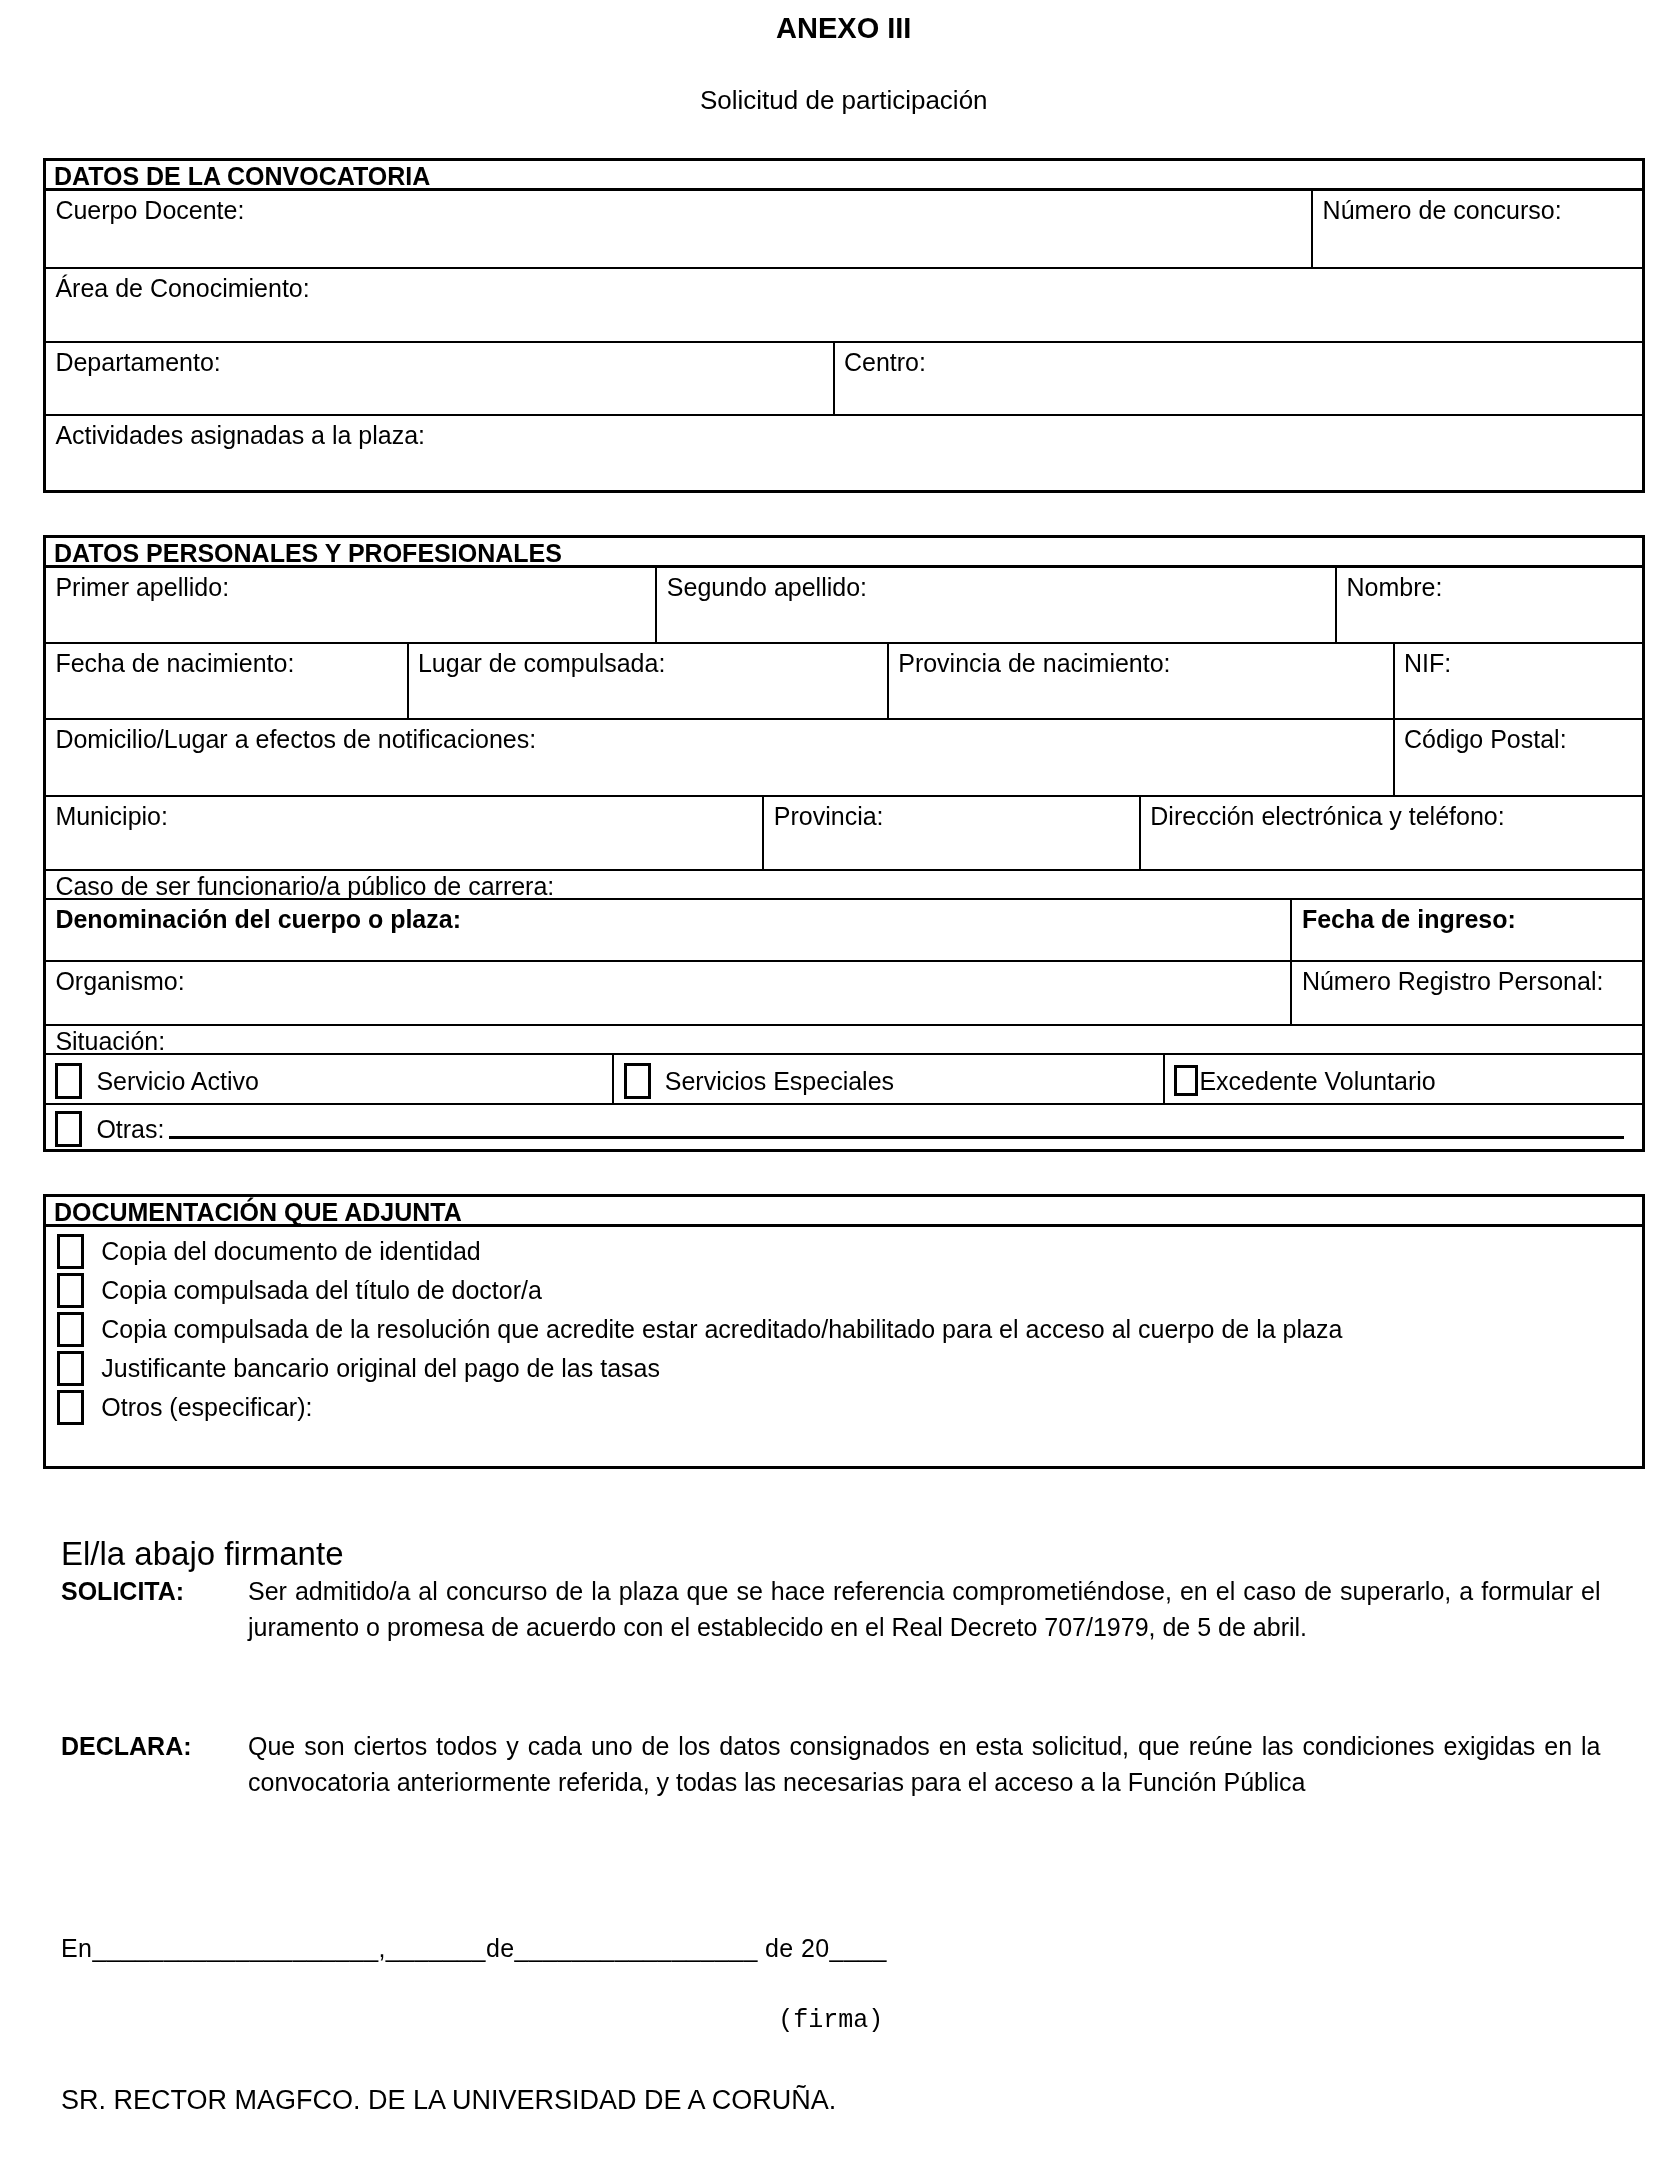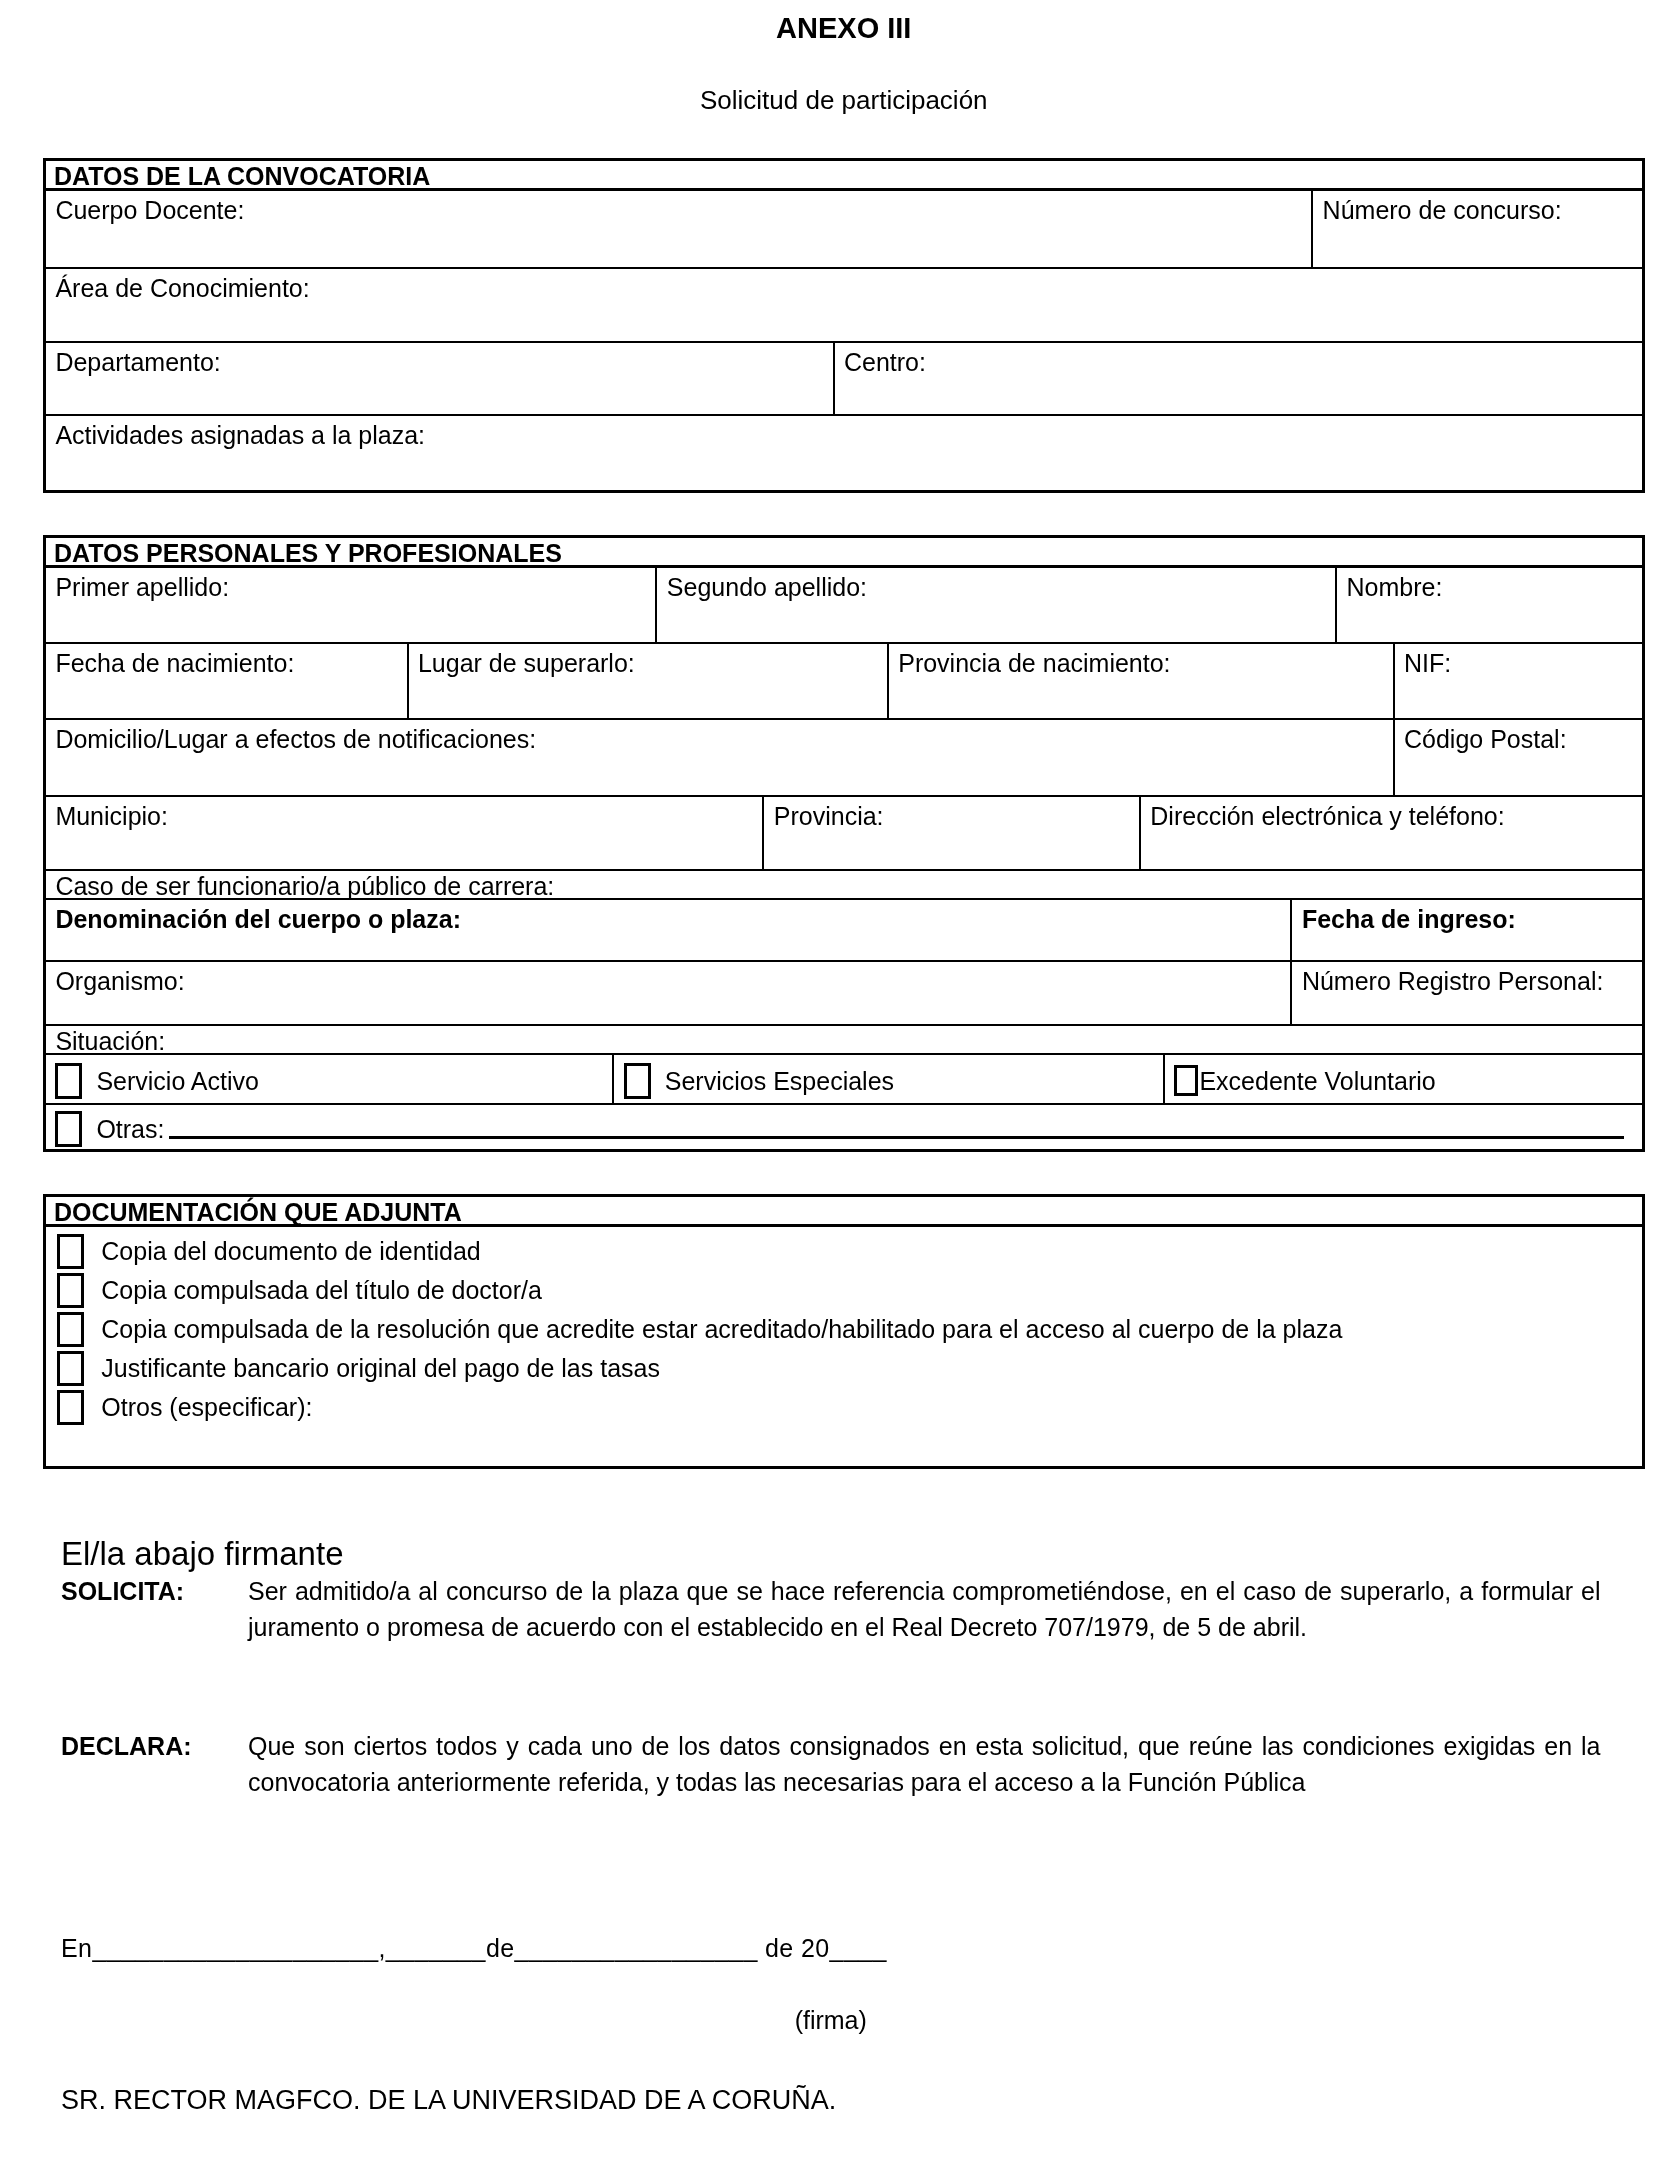--- a/index.html
+++ b/index.html
@@ -95,21 +95,21 @@
     font-weight: bold;
     line-height: 36px;
   }
   .decl-text {
     flex: 1;
     font-size: 25px;
     line-height: 36px;
     text-align: justify;
   }
   .date-line { margin-top: 132px; font-size: 25px; line-height: 33px; letter-spacing: 0.4px; }
-  .firma { margin-top: 39px; text-align: center; font-size: 25px; line-height: 33px; }
+  .firma { margin-top: 39px; text-align: center; font-size: 25px; line-height: 33px; font-family: Liberation Mono, monospace; }
   .rector { margin-top: 47px; font-size: 27px; line-height: 33px; }
 </style>
 </head>
 <body>
 
 <div class="page">
 
   <div class="title">ANEXO III</div>
   <div class="subtitle">Solicitud de participación</div>
 
@@ -133,21 +133,21 @@
 
   <div class="tbl tbl-2">
     <div class="hdr">DATOS PERSONALES Y PROFESIONALES</div>
     <div class="row h94">
       <div class="cell" style="width:38.2%"><span>Primer apellido:</span></div>
       <div class="cell" style="width:42.6%"><span>Segundo apellido:</span></div>
       <div class="cell" style="width:19.2%"><span>Nombre:</span></div>
     </div>
     <div class="row h97">
       <div class="cell" style="width:22.6%"><span>Fecha de nacimiento:</span></div>
-      <div class="cell" style="width:30.1%"><span>Lugar de superarlo:</span></div>
+      <div class="cell" style="width:30.1%"><span>Lugar de compulsada:</span></div>
       <div class="cell" style="width:31.7%"><span>Provincia de nacimiento:</span></div>
       <div class="cell" style="width:15.6%"><span>NIF:</span></div>
     </div>
     <div class="row h98">
       <div class="cell" style="width:84.4%"><span>Domicilio/Lugar a efectos de notificaciones:</span></div>
       <div class="cell" style="width:15.6%"><span>Código Postal:</span></div>
     </div>
     <div class="row h94">
       <div class="cell" style="width:44.9%"><span>Municipio:</span></div>
       <div class="cell" style="width:23.6%"><span>Provincia:</span></div>

